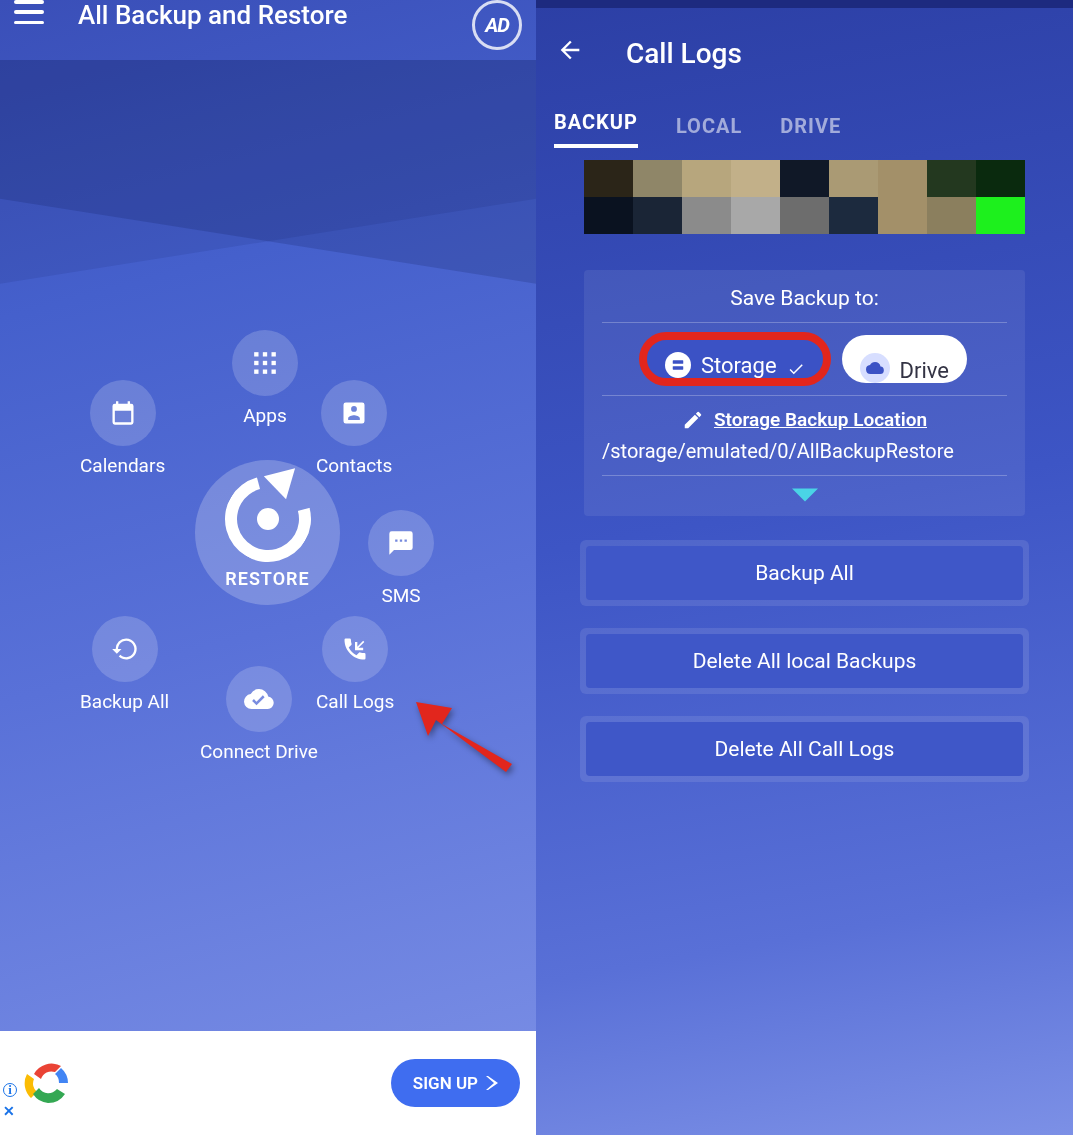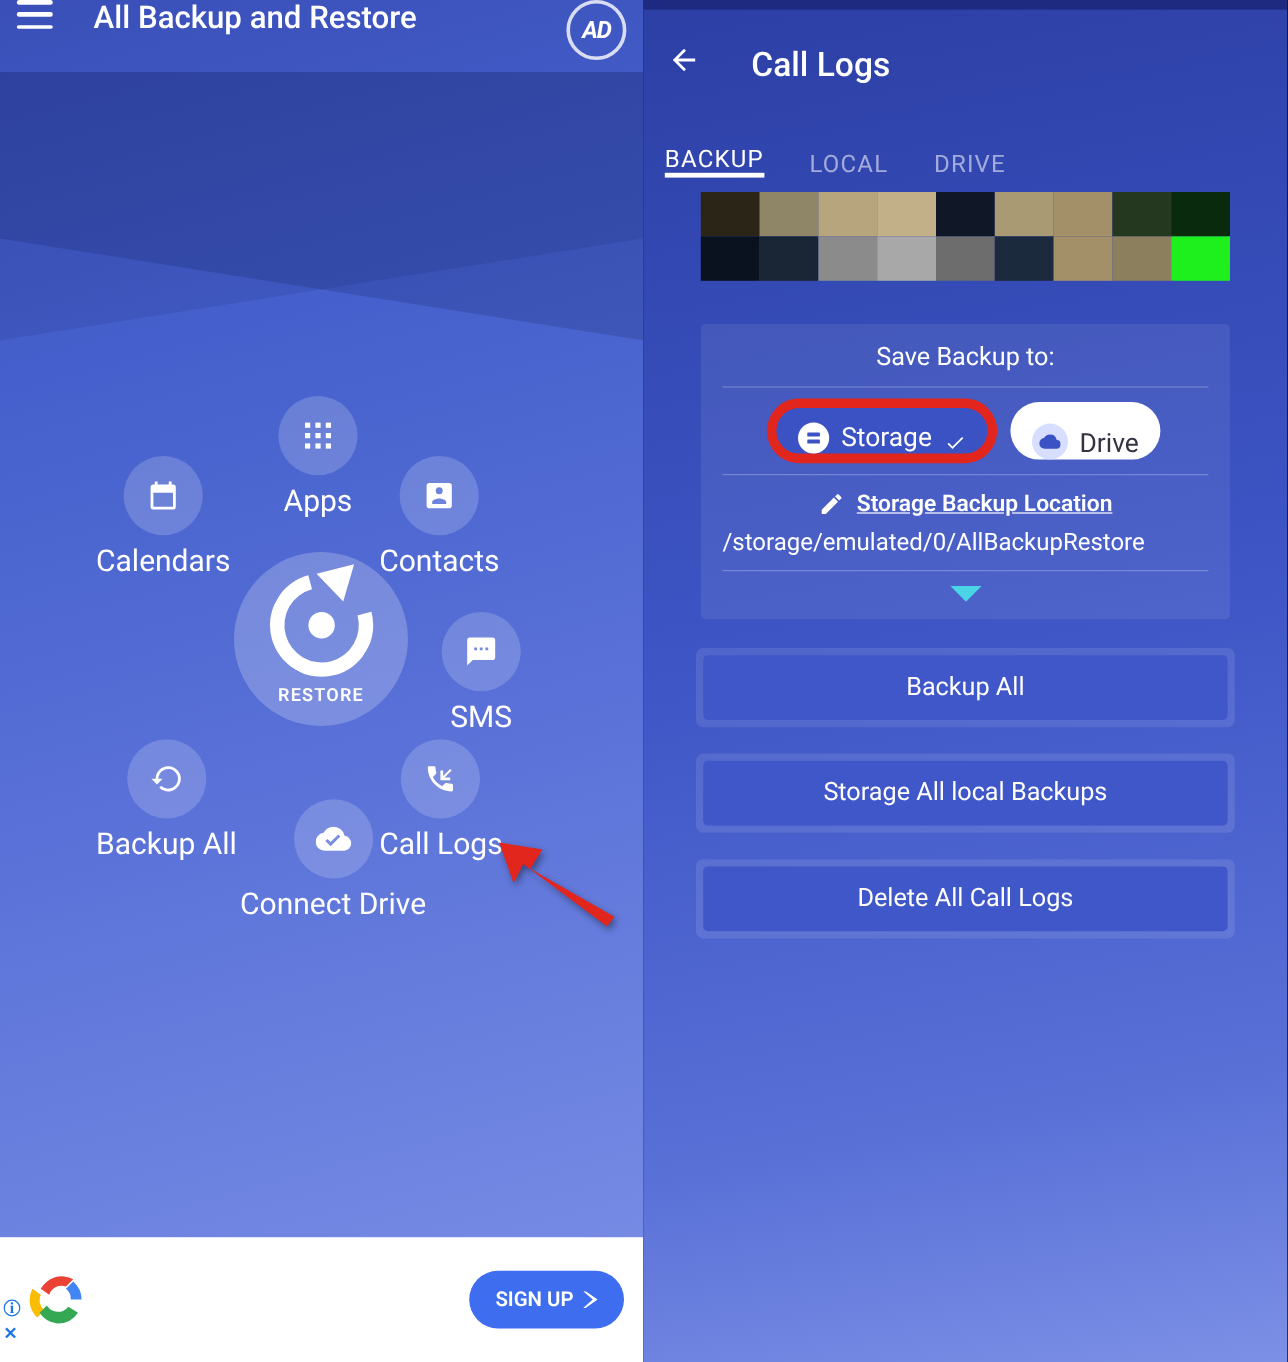--- a/index.html
+++ b/index.html
@@ -18,31 +18,31 @@
 
 .vshape { position:absolute; top:60px; left:0; right:0; height:260px; overflow:hidden; pointer-events:none; }
 .vshape::before { content:""; position:absolute; top:-60px; left:-40px; width:620px; height:240px; background: rgba(12,20,80,.18); transform: rotate(9deg); }
 .vshape::after { content:""; position:absolute; top:-60px; right:-40px; width:620px; height:240px; background: rgba(12,20,80,.10); transform: rotate(-9deg); }
 
 
 .radial { position:absolute; top:330px; left:0; right:0; height:450px; }
 .ritem { position:absolute; text-align:center; cursor:pointer; }
 .ricon { width:66px; height:66px; border-radius:50%; background: rgba(255,255,255,.18); display:flex; align-items:center; justify-content:center; margin:0 auto; }
 .ritem .ricon svg { fill:#fff; }
-.rname { color:#fff; font-size:25px; margin-top:8px; }
+.rname { color:#fff; font-size:19px; margin-top:8px; }
 .r-apps { top:0; left:232px; }
 .r-calendars { top:50px; left:80px; }
 .r-contacts { top:50px; left:316px; }
 .r-schedule { top:168px; left:32px; }
 .r-sms { top:180px; left:368px; }
 .r-backupall { top:286px; left:80px; }
 .r-calllogs { top:286px; left:316px; }
 .r-connect { top:336px; left:200px; }
 .center-restore { position:absolute; top:130px; left:195px; width:145px; height:145px; border-radius:50%; background: rgba(255,255,255,.22); display:flex; flex-direction:column; align-items:center; justify-content:center; cursor:pointer; }
-.center-restore span { color:#fff; font-size:15px; font-weight:600; letter-spacing:1px; margin-top:6px; }
+.center-restore span { color:#fff; font-size:18px; font-weight:600; letter-spacing:1px; margin-top:6px; }
 .restore-arc { position:relative; width:86px; height:86px; }
 .restore-arc .arc { width:86px; height:86px; border:12px solid #fff; border-top-color:transparent; border-radius:50%; transform:rotate(30deg); }
 .restore-arc .dot { position:absolute; top:32px; left:32px; width:22px; height:22px; background:#fff; border-radius:50%; }
 .restore-arc .arrow { position:absolute; top:-12px; left:44px; width:0; height:0; border-left:16px solid transparent; border-right:16px solid transparent; border-bottom:28px solid #fff; transform:rotate(46deg); }
 
 
 .red-arrow { position:absolute; pointer-events:none; }
 .red-arrow svg { filter: drop-shadow(2px 3px 3px rgba(0,0,0,.4)); }
 
 
@@ -55,21 +55,21 @@
 .signup-btn { margin-left:auto; background:#3f6df0; color:#fff; border:none; padding:14px 22px; border-radius:28px; font-size:17px; font-weight:600; display:flex; align-items:center; gap:8px; cursor:pointer; }
 
 
 .rh-status { height:8px; background:#1d2a7f; }
 .rh { height:90px; display:flex; align-items:center; padding:0 20px; }
 .back-arrow { color:#fff; font-size:32px; cursor:pointer; }
 .rh-title { color:#fff; font-size:28px; font-weight:500; margin-left:42px; }
 
 
 .tabs { display:flex; gap:38px; padding:0 18px; height:50px; align-items:flex-end; }
-.tab { color:rgba(255,255,255,.55); font-size:20px; font-weight:400; letter-spacing:1px; cursor:pointer; }
+.tab { color:rgba(255,255,255,.55); font-size:20px; font-weight:700; letter-spacing:1px; padding-bottom:10px; cursor:pointer; }
 .tab.active { color:#fff; border-bottom:4px solid #fff; }
 
 
 .pixelblock { margin:12px 48px 0; height:74px; display:grid; grid-template-columns:repeat(9,1fr); grid-template-rows:1fr 1fr; }
 .pixelblock div { width:100%; height:100%; }
 
 
 .card { margin:36px 48px 0; background: rgba(255,255,255,.08); border-radius:4px; padding:16px 18px 8px; }
 .card-title { color:#fff; text-align:center; font-size:21px; }
 .card-div { height:1px; background:rgba(255,255,255,.25); margin:12px 0; }
@@ -276,17 +276,17 @@
     </div>
     <div class="path">/storage/emulated/0/AllBackupRestore</div>
     <div class="card-div"></div>
     <div class="chev-down"><svg viewBox="0 0 24 14">
           <path d="M0 0 L12 12 L24 0 Z" fill="#4ad4e6"></path>
         </svg></div>
   </div>
 
   <div class="actions">
     <div class="abtn-wrap"><button class="abtn">Backup All</button></div>
-    <div class="abtn-wrap"><button class="abtn">Storage All local Backups</button></div>
+    <div class="abtn-wrap"><button class="abtn">Delete All local Backups</button></div>
     <div class="abtn-wrap"><button class="abtn">Delete All Call Logs</button></div>
   </div>
 
 </div>
 
 </body></html>

